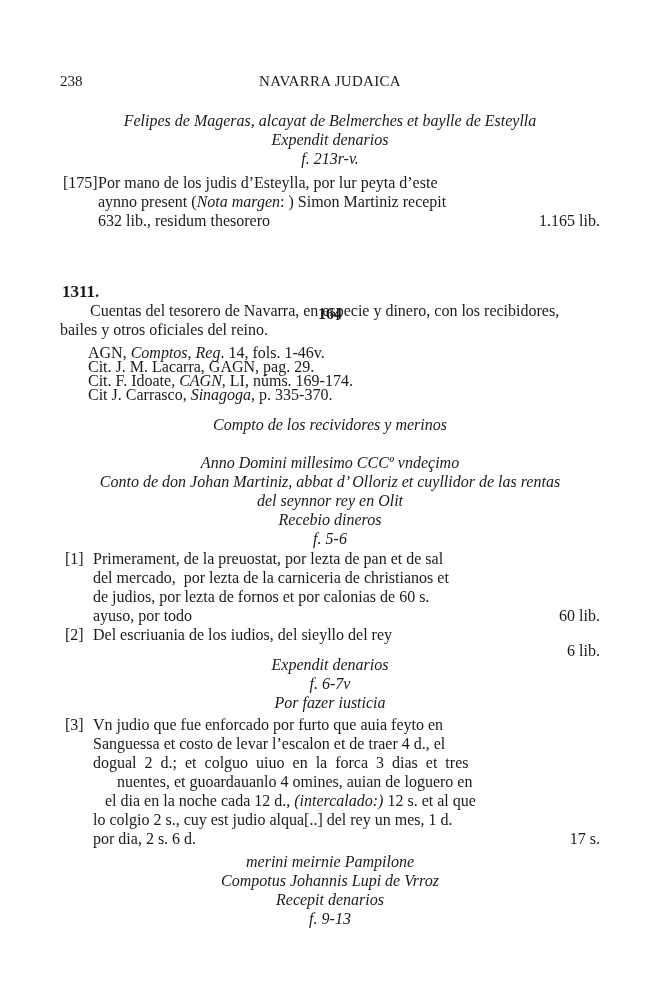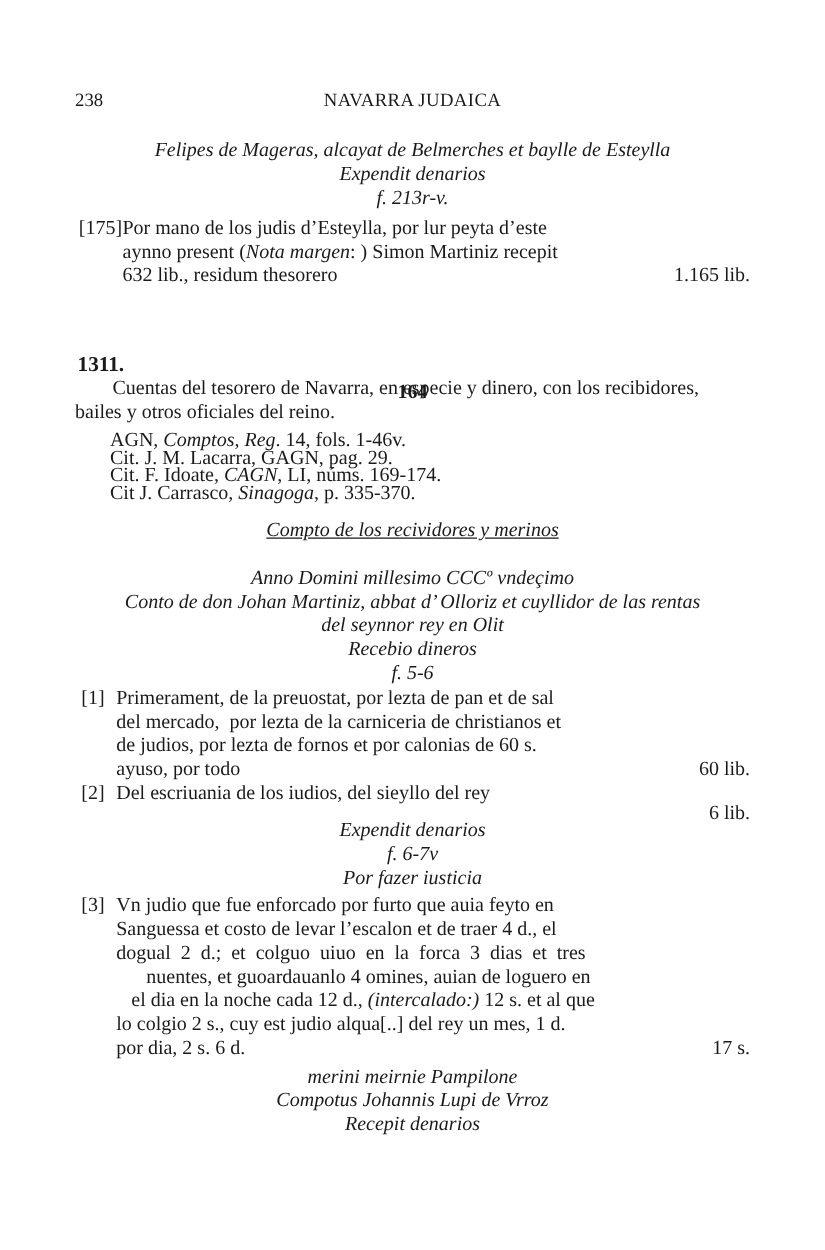--- a/index.html
+++ b/index.html
@@ -50,21 +50,21 @@
 <div class="abs year" style="top:282px;">1311.</div>
 <div class="abs summary" style="top:301px;">Cuentas del tesorero de Navarra, en especie y dinero, con los recibidores, bailes y otros oficiales del reino.</div>
 
 <div class="abs refs" style="top:346px;">
   <div><span>AGN, </span><i>Comptos</i><span>, </span><i>Reg</i><span>. 14, fols. 1-46v.</span></div>
   <div><span>Cit. J. M. Lacarra, GAGN, pag. 29.</span></div>
   <div><span>Cit. F. Idoate, </span><i>CAGN</i><span>, LI, núms. 169-174.</span></div>
   <div><span>Cit J. Carrasco, </span><i>Sinagoga</i><span>, p. 335-370.</span></div>
 </div>
 
-<div class="abs center" style="top:415px;text-decoration:underline;">Compto de los recividores y merinos</div>
+<div class="abs center" style="top:415px;">Compto de los recividores y merinos</div>
 <div class="abs center" style="top:453px;">
   <div>Anno Domini millesimo CCCº vndeçimo</div>
   <div>Conto de don Johan Martiniz, abbat d’ Olloriz et cuyllidor de las rentas</div>
   <div>del seynnor rey en Olit</div>
   <div>Recebio dineros</div>
   <div>f. 5-6</div>
 </div>
 
 <div class="abs entry" style="top:549px;height:76px;">
   <span class="num" style="left:5px;">[1]</span>
@@ -96,13 +96,14 @@
   <div class="text" style="left:45px;top:76px;white-space:pre;"><span>el dia en la noche cada 12 d., </span><i>(intercalado:)</i><span> 12 s. et al que</span></div>
   <div class="text" style="left:33px;top:95px;">lo colgio 2 s., cuy est judio alqua[..] del rey un mes, 1 d.</div>
   <div class="text" style="left:33px;top:114px;">por dia, 2 s. 6 d.</div>
   <span class="amount" style="top:114px;">17 s.</span>
 </div>
 
 <div class="abs center" style="top:852px;">
   <div>merini meirnie Pampilone</div>
   <div>Compotus Johannis Lupi de Vrroz</div>
   <div>Recepit denarios</div>
+  <div>f. 9-13</div>
 </div>
 
 </body></html>

